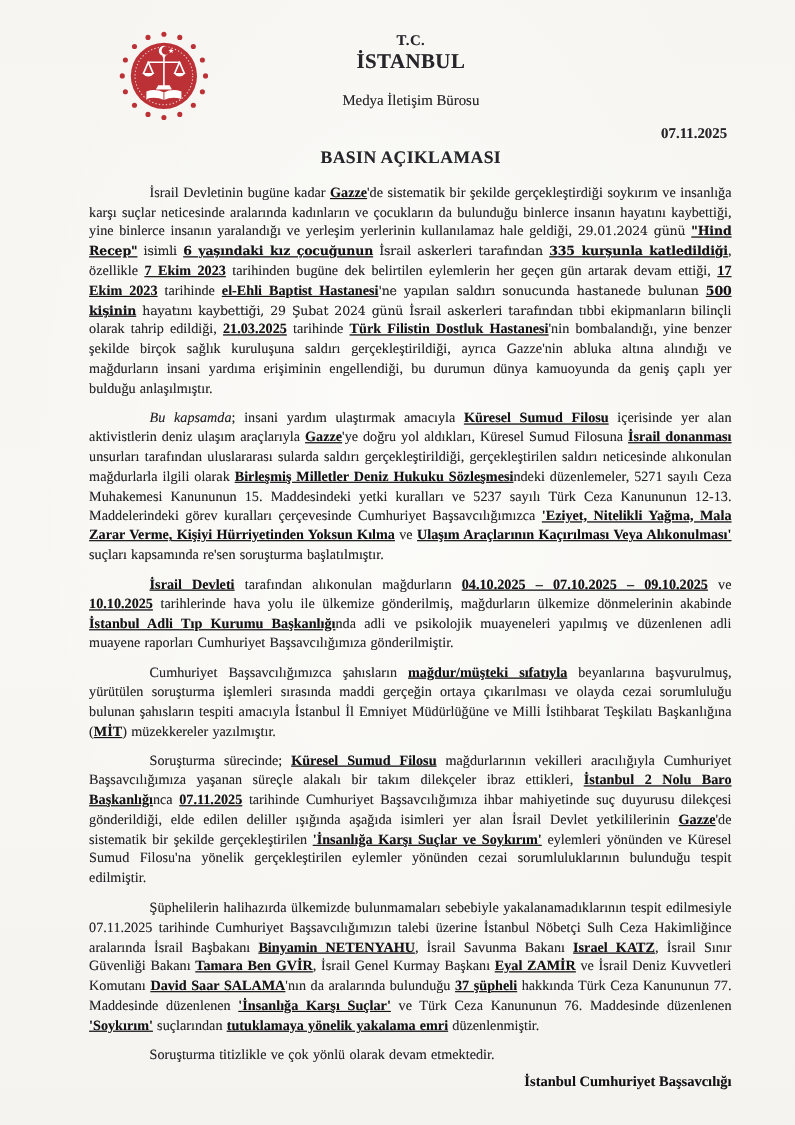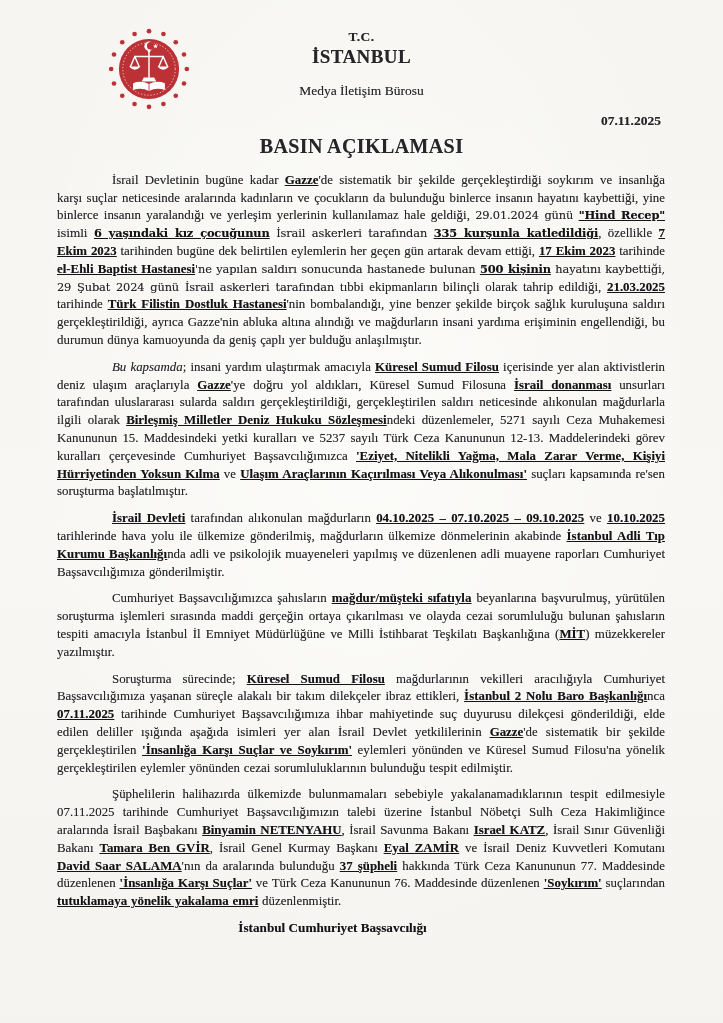--- a/index.html
+++ b/index.html
@@ -15,56 +15,56 @@
   }
   .page{
     position:relative;
     width:723px;height:1023px;
     background:
       radial-gradient(ellipse at 50% 40%, rgba(255,255,255,0.55), rgba(0,0,0,0) 70%),
       linear-gradient(180deg,#f6f5f1 0%, #f8f7f3 55%, #f4f3ef 100%);
     color:var(--ink);
     overflow:hidden;
   }
-  .page-inner{ text-shadow:0 0 0.55px rgba(50,50,55,0.45); }
+  .page-inner{ text-shadow:0 0 0.55px rgba(50,50,55,0.45);padding-left:24px; }
 
   
   .emblem-wrap{
     position:absolute; left:106px; top:26px; width:86px; height:86px;
   }
   .doc-header{ padding-top:28px; text-align:center; line-height:1.28; }
   .h-tc{ font-weight:bold; font-size:13.5px; letter-spacing:.4px;}
   .h-city{ font-weight:bold; font-size:19px; letter-spacing:.4px;}
   .h-office{ font-weight:bold; font-size:15.5px; letter-spacing:.2px;}
   .h-bureau{ font-size:13.5px; margin-top:12px;}
 
   .doc-date{
     text-align:right; padding-right:62px; margin-top:14px;
     font-weight:bold; font-size:13.5px;
   }
   .doc-title{
-    text-align:center; font-size:20px; font-weight:bold;
+    text-align:center; font-size:16px; font-weight:bold;
     letter-spacing:.4px; margin-top:6px; margin-bottom:14px;
   }
 
   
   .doc-body{ padding:0 58px 0 57px; }
   .doc-body p{
     font-size:12.9px; line-height:17.8px;
     text-align:justify; text-indent:55px;
     margin-bottom:9px;
     word-spacing:.6px;
   }
   .doc-body p.short{ text-align:left; margin-bottom:7px;}
   .seg-b{ font-weight:bold; color:#141417;text-decoration:underline;}
   .seg-i{ font-style:italic;}
   .seg-alt{ font-family:"DejaVu Serif", serif; font-size:11.4px; letter-spacing:-0.15px;}
 
   .signature{
-    text-align:center; padding-right:58px; margin-top:0;
+    text-align:right; padding-right:58px; margin-top:0;
     font-weight:bold; font-size:13.2px; color:#141417;
   }
 
   
   .emblem-wrap svg{ width:100%; height:100%; display:block; }
 </style>
 </head>
 <body>
 
 <div class="page">
@@ -123,18 +123,19 @@
 
     <h1 class="doc-title">BASIN AÇIKLAMASI</h1>
 
     <main class="doc-body">
       <p><span>İsrail Devletinin bugüne kadar </span><span class="seg-b">Gazze</span><span>'de sistematik bir şekilde gerçekleştirdiği soykırım ve insanlığa karşı suçlar neticesinde aralarında kadınların ve çocukların da bulunduğu binlerce insanın hayatını kaybettiği, yine binlerce insanın yaralandığı ve yerleşim yerlerinin kullanılamaz hale geldiği, </span><span class="seg-alt">29.01.2024 günü </span><span class="seg-b seg-alt">"Hind Recep"</span><span class="seg-alt"> isimli </span><span class="seg-b seg-alt">6 yaşındaki kız çocuğunun</span><span class="seg-alt"> İsrail askerleri tarafından </span><span class="seg-b seg-alt">335 kurşunla katledildiği</span><span>, özellikle </span><span class="seg-b">7 Ekim 2023</span><span> tarihinden bugüne dek belirtilen eylemlerin her geçen gün artarak devam ettiği, </span><span class="seg-b">17 Ekim 2023</span><span> tarihinde </span><span class="seg-b">el-Ehli Baptist Hastanesi</span><span class="seg-alt">'ne yapılan saldırı sonucunda hastanede bulunan </span><span class="seg-b seg-alt">500 kişinin</span><span class="seg-alt"> hayatını kaybettiği, 29 Şubat 2024 günü İsrail askerleri tarafından </span><span>tıbbi ekipmanların bilinçli olarak tahrip edildiği, </span><span class="seg-b">21.03.2025</span><span> tarihinde </span><span class="seg-b">Türk Filistin Dostluk Hastanesi</span><span>'nin bombalandığı, yine benzer şekilde birçok sağlık kuruluşuna saldırı gerçekleştirildiği, ayrıca Gazze'nin abluka altına alındığı ve mağdurların insani yardıma erişiminin engellendiği, bu durumun dünya kamuoyunda da geniş çaplı yer bulduğu anlaşılmıştır.</span></p>
       <p><span class="seg-i">Bu kapsamda</span><span>; insani yardım ulaştırmak amacıyla </span><span class="seg-b">Küresel Sumud Filosu</span><span> içerisinde yer alan aktivistlerin deniz ulaşım araçlarıyla </span><span class="seg-b">Gazze</span><span>'ye doğru yol aldıkları, Küresel Sumud Filosuna </span><span class="seg-b">İsrail donanması</span><span> unsurları tarafından uluslararası sularda saldırı gerçekleştirildiği, gerçekleştirilen saldırı neticesinde alıkonulan mağdurlarla ilgili olarak </span><span class="seg-b">Birleşmiş Milletler Deniz Hukuku Sözleşmesi</span><span>ndeki düzenlemeler, 5271 sayılı Ceza Muhakemesi Kanununun 15. Maddesindeki yetki kuralları ve 5237 sayılı Türk Ceza Kanununun 12-13. Maddelerindeki görev kuralları çerçevesinde Cumhuriyet Başsavcılığımızca </span><span class="seg-b">'Eziyet, Nitelikli Yağma, Mala Zarar Verme, Kişiyi Hürriyetinden Yoksun Kılma</span><span> ve </span><span class="seg-b">Ulaşım Araçlarının Kaçırılması Veya Alıkonulması'</span><span> suçları kapsamında re'sen soruşturma başlatılmıştır.</span></p>
       <p><span class="seg-b">İsrail Devleti</span><span> tarafından alıkonulan mağdurların </span><span class="seg-b">04.10.2025 – 07.10.2025 – 09.10.2025</span><span> ve </span><span class="seg-b">10.10.2025</span><span> tarihlerinde hava yolu ile ülkemize gönderilmiş, mağdurların ülkemize dönmelerinin akabinde </span><span class="seg-b">İstanbul Adli Tıp Kurumu Başkanlığı</span><span>nda adli ve psikolojik muayeneleri yapılmış ve düzenlenen adli muayene raporları Cumhuriyet Başsavcılığımıza gönderilmiştir.</span></p>
       <p><span>Cumhuriyet Başsavcılığımızca şahısların </span><span class="seg-b">mağdur/müşteki sıfatıyla</span><span> beyanlarına başvurulmuş, yürütülen soruşturma işlemleri sırasında maddi gerçeğin ortaya çıkarılması ve olayda cezai sorumluluğu bulunan şahısların tespiti amacıyla İstanbul İl Emniyet Müdürlüğüne ve Milli İstihbarat Teşkilatı Başkanlığına (</span><span class="seg-b">MİT</span><span>) müzekkereler yazılmıştır.</span></p>
       <p><span>Soruşturma sürecinde; </span><span class="seg-b">Küresel Sumud Filosu</span><span> mağdurlarının vekilleri aracılığıyla Cumhuriyet Başsavcılığımıza yaşanan süreçle alakalı bir takım dilekçeler ibraz ettikleri, </span><span class="seg-b">İstanbul 2 Nolu Baro Başkanlığı</span><span>nca </span><span class="seg-b">07.11.2025</span><span> tarihinde Cumhuriyet Başsavcılığımıza ihbar mahiyetinde suç duyurusu dilekçesi gönderildiği, elde edilen deliller ışığında aşağıda isimleri yer alan İsrail Devlet yetkililerinin </span><span class="seg-b">Gazze</span><span>'de sistematik bir şekilde gerçekleştirilen </span><span class="seg-b">'İnsanlığa Karşı Suçlar ve Soykırım'</span><span> eylemleri yönünden ve Küresel Sumud Filosu'na yönelik gerçekleştirilen eylemler yönünden cezai sorumluluklarının bulunduğu tespit edilmiştir.</span></p>
       <p><span>Şüphelilerin halihazırda ülkemizde bulunmamaları sebebiyle yakalanamadıklarının tespit edilmesiyle 07.11.2025 tarihinde Cumhuriyet Başsavcılığımızın talebi üzerine İstanbul Nöbetçi Sulh Ceza Hakimliğince aralarında İsrail Başbakanı </span><span class="seg-b">Binyamin NETENYAHU</span><span>, İsrail Savunma Bakanı </span><span class="seg-b">Israel KATZ</span><span>, İsrail Sınır Güvenliği Bakanı </span><span class="seg-b">Tamara Ben GVİR</span><span>, İsrail Genel Kurmay Başkanı </span><span class="seg-b">Eyal ZAMİR</span><span> ve İsrail Deniz Kuvvetleri Komutanı </span><span class="seg-b">David Saar SALAMA</span><span>'nın da aralarında bulunduğu </span><span class="seg-b">37 şüpheli</span><span> hakkında Türk Ceza Kanununun 77. Maddesinde düzenlenen </span><span class="seg-b">'İnsanlığa Karşı Suçlar'</span><span> ve Türk Ceza Kanununun 76. Maddesinde düzenlenen </span><span class="seg-b">'Soykırım'</span><span> suçlarından </span><span class="seg-b">tutuklamaya yönelik yakalama emri</span><span> düzenlenmiştir.</span></p>
+      <p class="short"><span>Soruşturma titizlikle ve çok yönlü olarak devam etmektedir.</span></p>
     </main>
 
     <div class="signature">İstanbul Cumhuriyet Başsavcılığı</div>
 
   </div>
 </div>
 
 </body></html>

